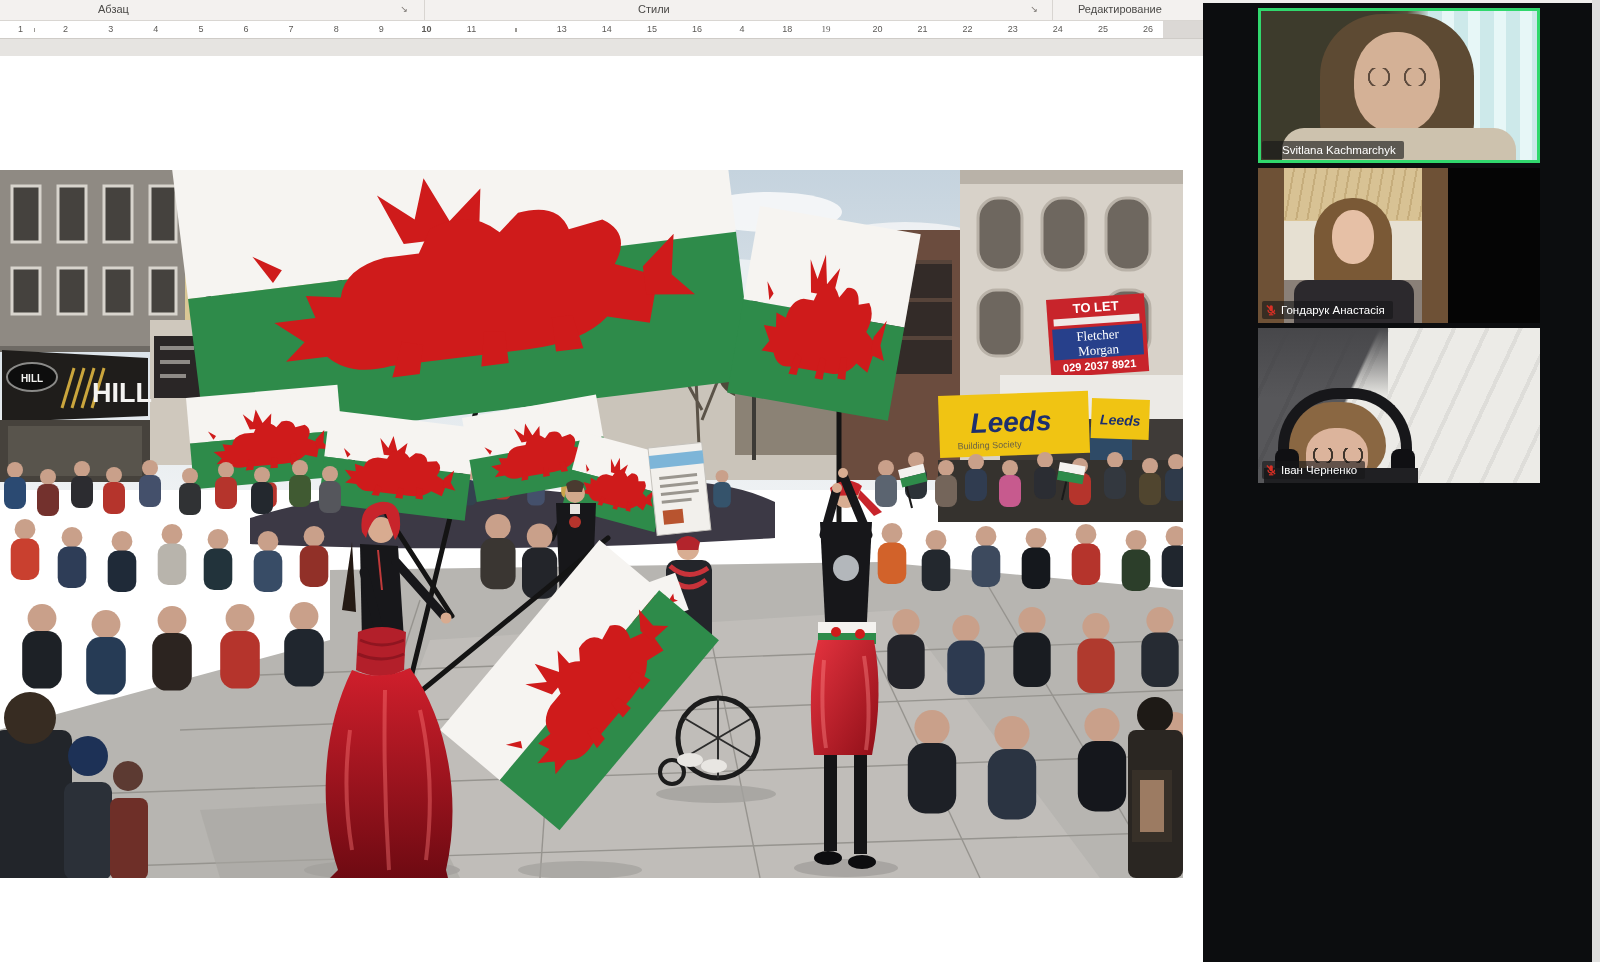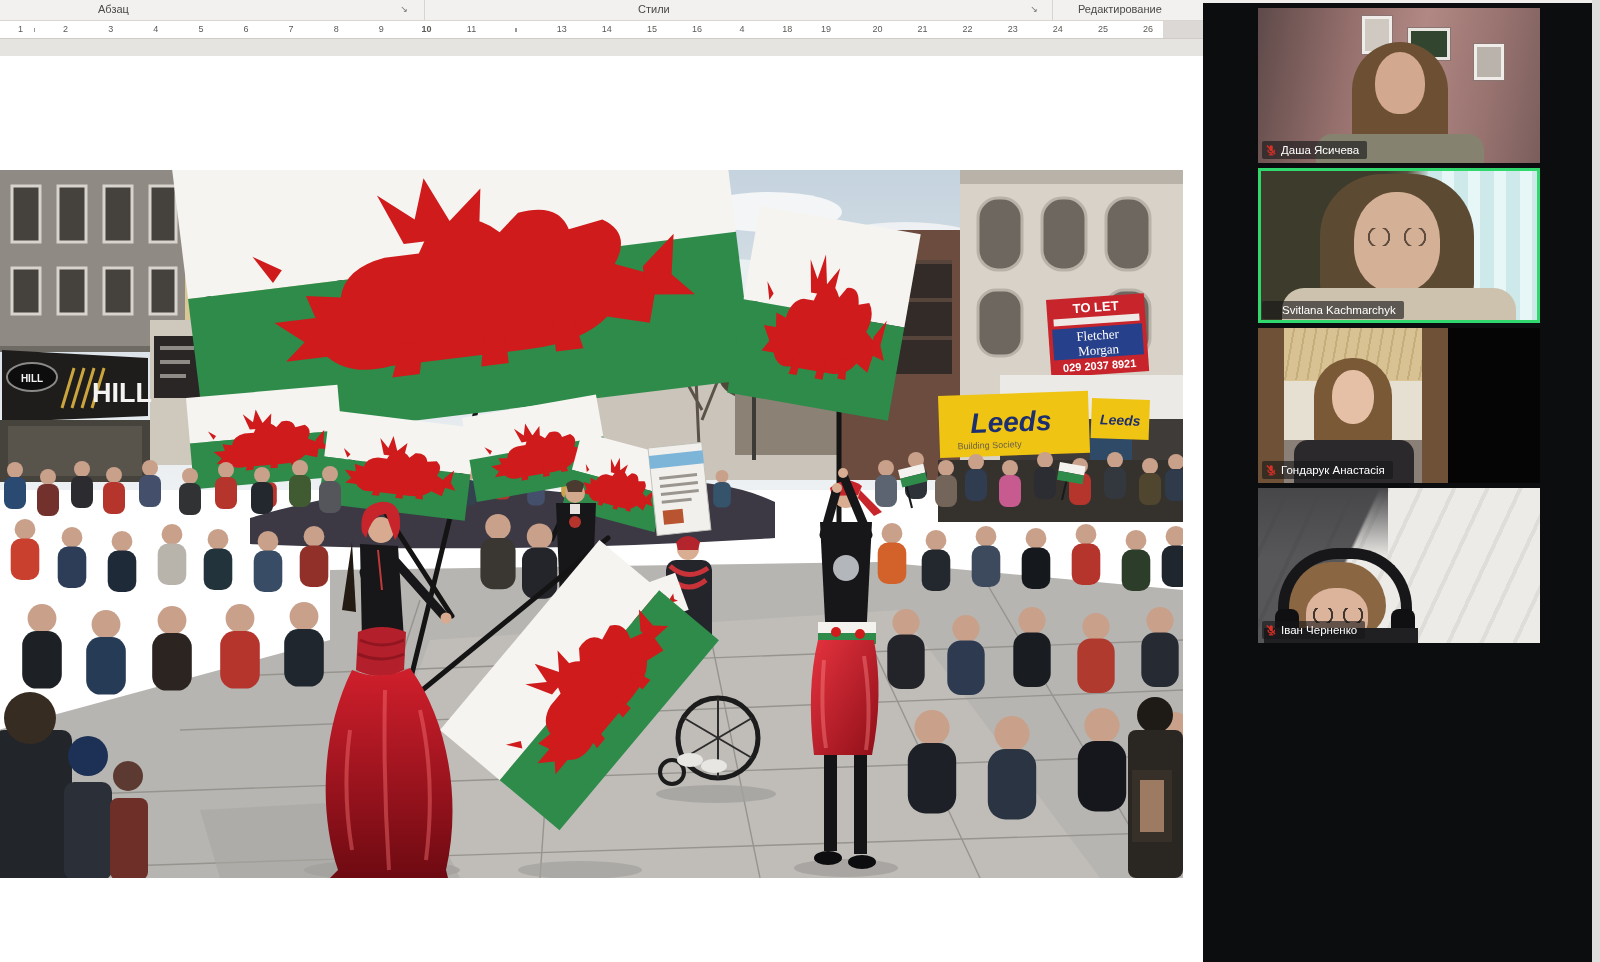--- a/index.html
+++ b/index.html
@@ -136,21 +136,21 @@
         <span class="rnum" style="left: 381.3px;">9</span>
         <span class="rnum" style="left: 426.4px; font-weight: bold;">10</span>
         <span class="rnum" style="left: 471.5px;">11</span>
         <span class="rnum" style="left: 529px; margin-top: 32px;">12</span>
         <span class="rnum" style="left: 561.7px;">13</span>
         <span class="rnum" style="left: 606.8px;">14</span>
         <span class="rnum" style="left: 651.9px;">15</span>
         <span class="rnum" style="left: 697px;">16</span>
         <span class="rnum" style="left: 742.1px;">4</span>
         <span class="rnum" style="left: 787.2px;">18</span>
-        <span class="rnum" style="left: 826px;">19</span>
+        <span class="rnum" style="left: 826px; font-family: Liberation Serif, serif;">19</span>
         <span class="rnum" style="left: 877.4px;">20</span>
         <span class="rnum" style="left: 922.5px;">21</span>
         <span class="rnum" style="left: 967.6px;">22</span>
         <span class="rnum" style="left: 1012.7px;">23</span>
         <span class="rnum" style="left: 1057.8px;">24</span>
         <span class="rnum" style="left: 1102.9px;">25</span>
         <span class="rnum" style="left: 1148px;">26</span>
       </div>
     <div class="doc-strip"></div>
 
@@ -507,41 +507,20 @@
           <rect x="1132" y="600" width="40" height="72" fill="#373028"></rect>
           <rect x="1140" y="610" width="24" height="52" fill="#9c7b62"></rect>
         </svg>
       </div>
     </div>
   </div>
 
   <aside class="zpanel">
     <div class="zpanel-topline"></div>
     <div class="tiles" id="tiles">
-        <div class="tile scene-0">
-    <div class="scene">
-      <div class="l1"></div>
-      <div class="l2"></div>
-      <div class="l3"></div>
-      <div class="hair"></div>
-      <div class="face"></div>
-
-      <div class="body"></div>
-    </div>
-    <div class="nameplate">
-      <svg class="mic" viewBox="0 0 16 16">
-        <rect x="6" y="1.5" width="4.4" height="8" rx="2.2" fill="#d93025"></rect>
-        <path d="M4 7.5 a4.3 4.3 0 0 0 8.6 0" fill="none" stroke="#d93025" stroke-width="1.6"></path>
-        <line x1="8.2" y1="12" x2="8.2" y2="14" stroke="#d93025" stroke-width="1.6"></line>
-        <line x1="5.2" y1="14.4" x2="11.2" y2="14.4" stroke="#d93025" stroke-width="1.6"></line>
-        <line x1="2.5" y1="2" x2="13.5" y2="13.5" stroke="#d93025" stroke-width="1.8"></line>
-      </svg>
-      <span class="pname">Даша Ясичева</span>
-    </div>
-  </div>
         <div class="tile scene-1 active unmuted">
     <div class="scene">
       <div class="l1"></div>
 
       <div class="hair"></div>
       <div class="face"></div>
       <div class="gl"></div>
 
       <div class="body"></div>
     </div>

